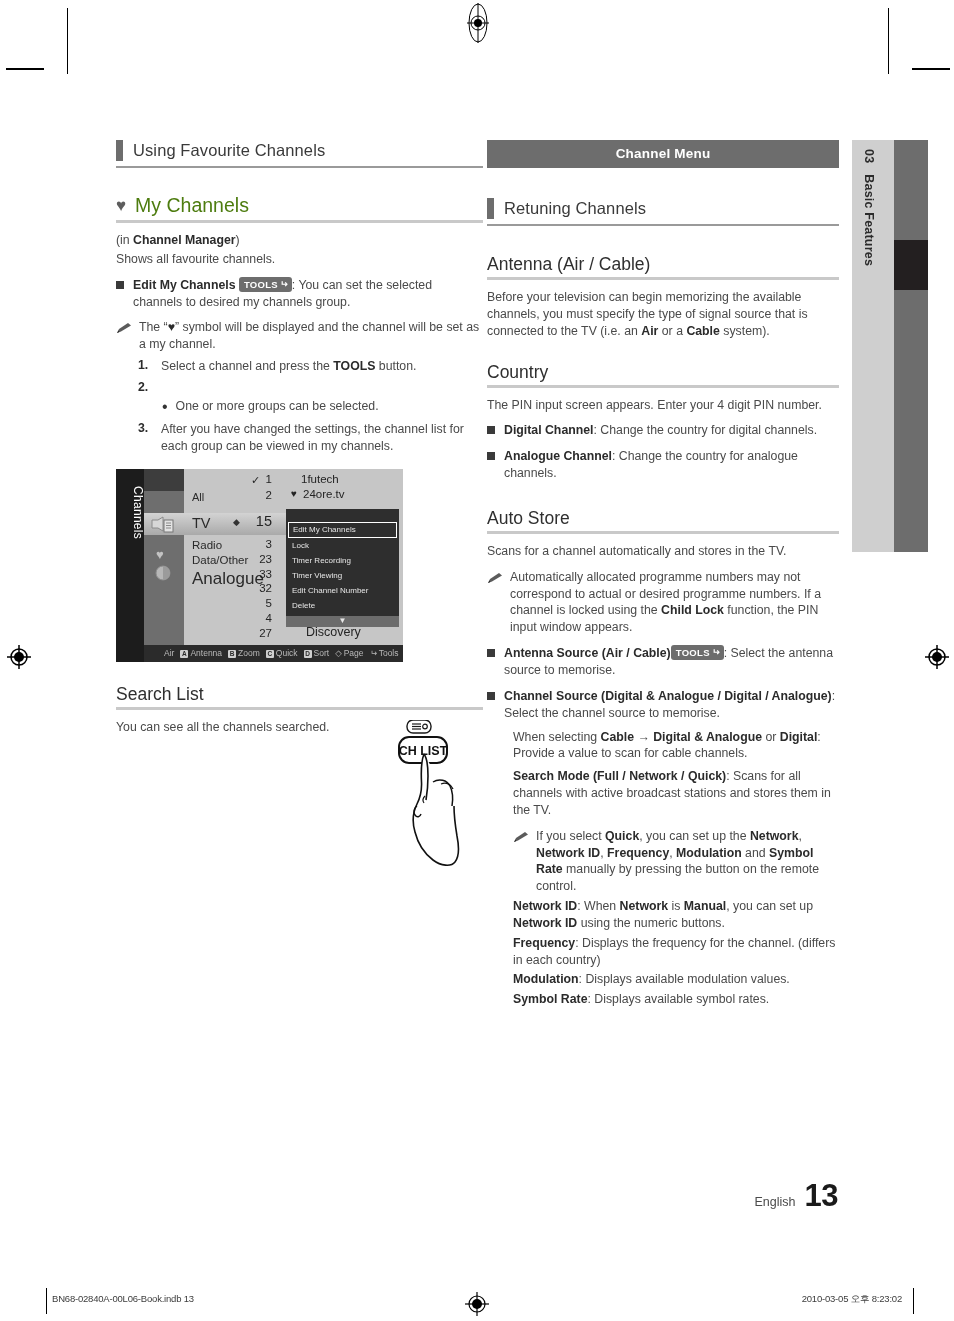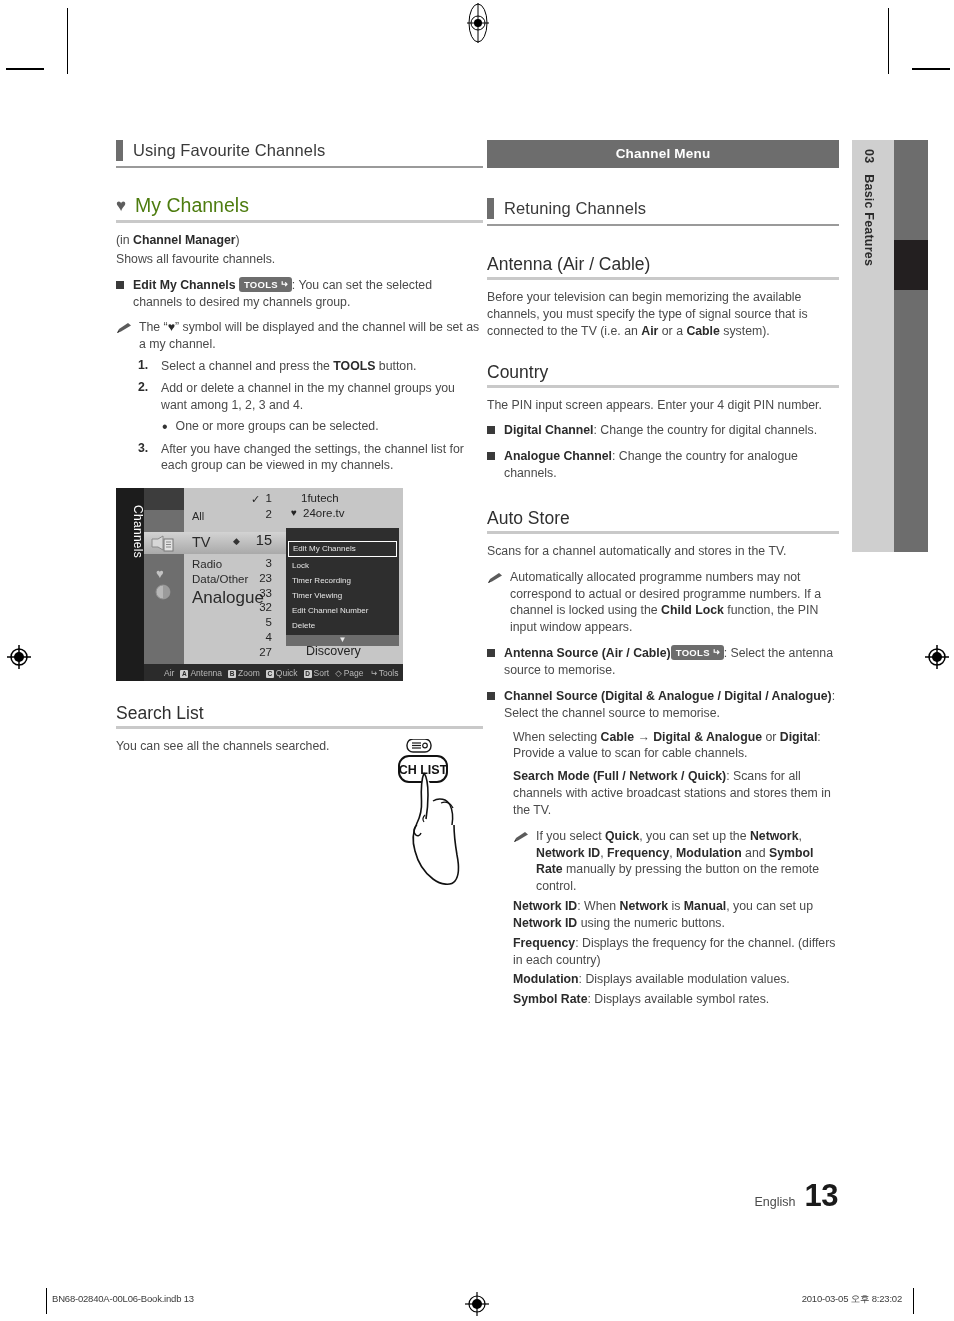--- a/index.html
+++ b/index.html
@@ -197,21 +197,20 @@
       <span class="nd"><span>The “</span><b>♥</b><span>” symbol will be displayed and the channel will be set as a my channel.</span></span>
     </div>
 
     <div class="num">
       <span class="n">1.</span>
       <span class="nd"><span>Select a channel and press the </span><b>TOOLS</b><span> button.</span></span>
     </div>
 
     <div class="num">
       <span class="n">2.</span>
-      <span class="nd">Add or delete a channel in the my channel groups you want among 1, 2, 3 and 4.</span>
     </div>
 
     <div class="dot">
       <span class="d">•</span>
       <span class="dd">One or more groups can be selected.</span>
     </div>
 
     <div class="num">
       <span class="n">3.</span>
       <span class="nd">After you have changed the settings, the channel list for each group can be viewed in my channels.</span>

